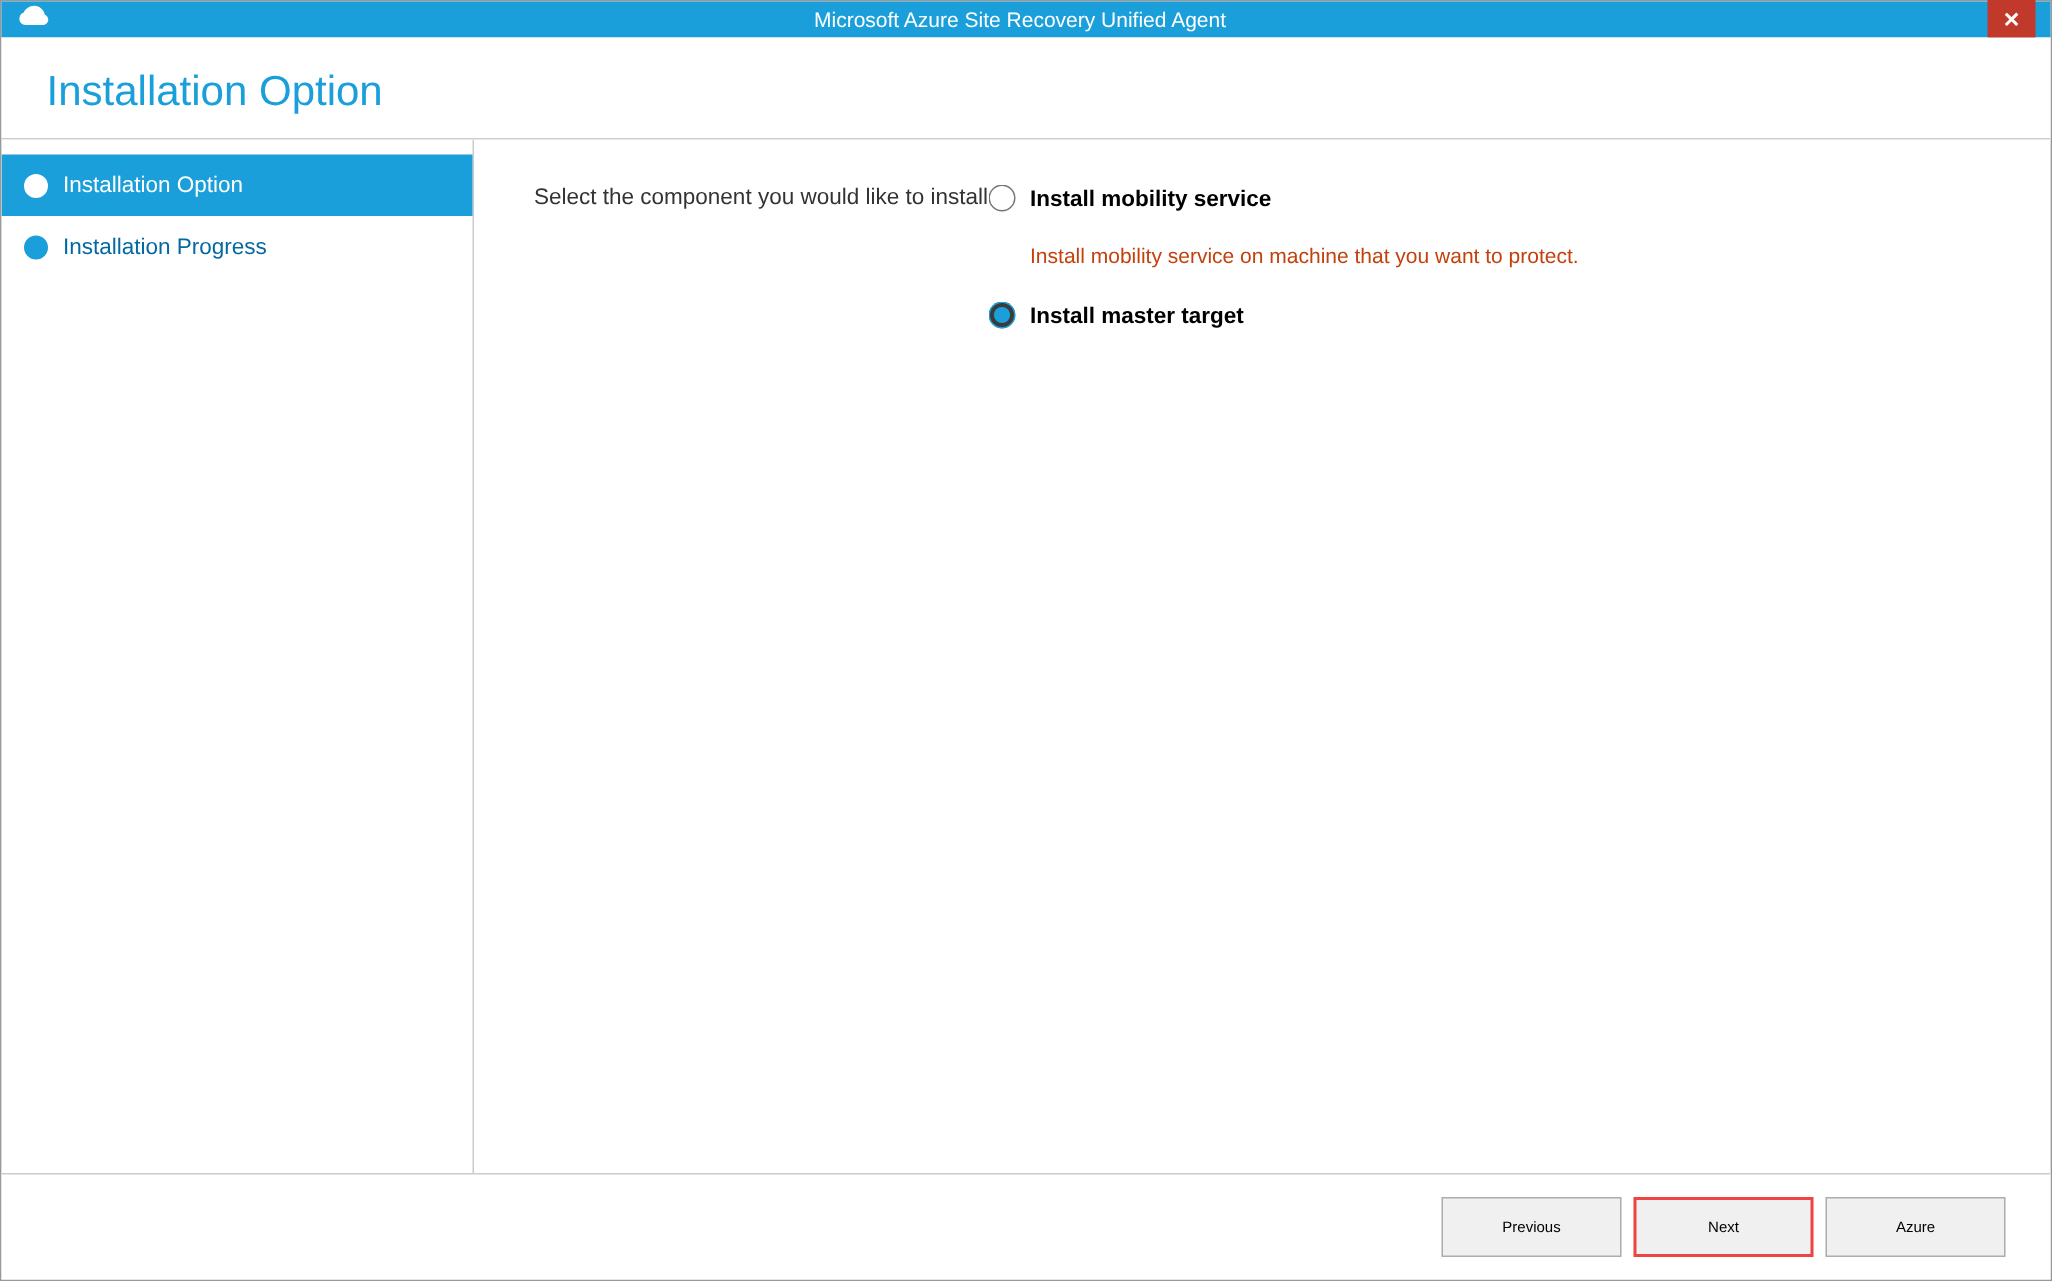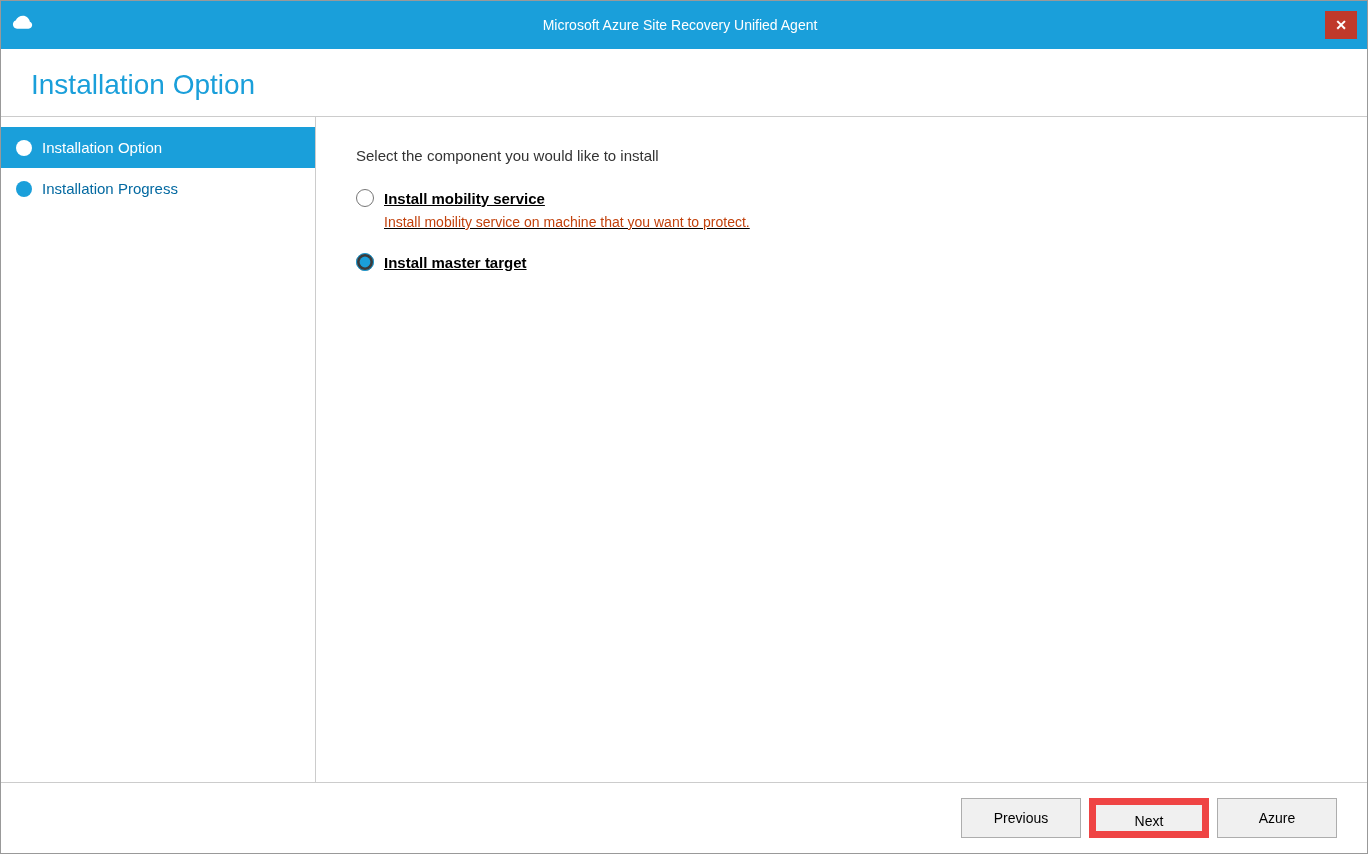--- a/index.html
+++ b/index.html
@@ -22,21 +22,21 @@
       height: 854px;
       background: #fff;
       border: 1px solid #999;
       display: flex;
       flex-direction: column;
       box-shadow: 2px 2px 10px rgba(0,0,0,0.3);
     }
 
     .title-bar {
       background: #1a9fda;
-      height: 48px;
+      height: 24px;
       display: flex;
       align-items: center;
       justify-content: space-between;
       padding: 0 10px;
       flex-shrink: 0;
     }
 
     .title-bar-icon {
       width: 24px;
       height: 24px;
@@ -136,40 +136,39 @@
       font-size: 15px;
       color: #0369a1;
     }
 
     .main-content {
       flex: 1;
       padding: 30px 40px;
       background: #fff;
       overflow-y: auto;
       display: flex;
-      flex-direction: column;
+      flex-direction: row;
     }
 
     .select-prompt {
       font-size: 15px;
       color: #333;
       margin-bottom: 25px;
     }
 
     .option-group {
       display: flex;
       flex-direction: column;
       gap: 20px;
     }
 
     .option-item {
       display: flex;
       flex-direction: column;
-      gap: 5px;
-      text-decoration: underline;
+      gap: 19px;
     }
 
     .option-row {
       display: flex;
       align-items: center;
       gap: 10px;
     }
 
     .option-row input[type="radio"] {
       width: 18px;
@@ -197,32 +196,32 @@
       padding: 15px 30px;
       display: flex;
       justify-content: flex-end;
       gap: 8px;
       background: #fff;
       flex-shrink: 0;
     }
 
     .footer-btn {
       padding: 8px 30px;
-      font-size: 14px;
+      font-size: 10px;
       cursor: pointer;
       border: 1px solid #adadad;
       background: #f0f0f0;
       color: #000;
       min-width: 120px;
       height: 40px;
     }
 
     .footer-btn.primary {
       background: #f0f0f0;
-      border: 7px solid #ef4444;
+      border: 2px solid #ef4444;
     }
   </style>
 </head>
 <body>
 
 <div class="window">
 
   <div class="title-bar">
     <div class="title-bar-icon">
       <svg viewBox="0 0 24 24" fill="white">

